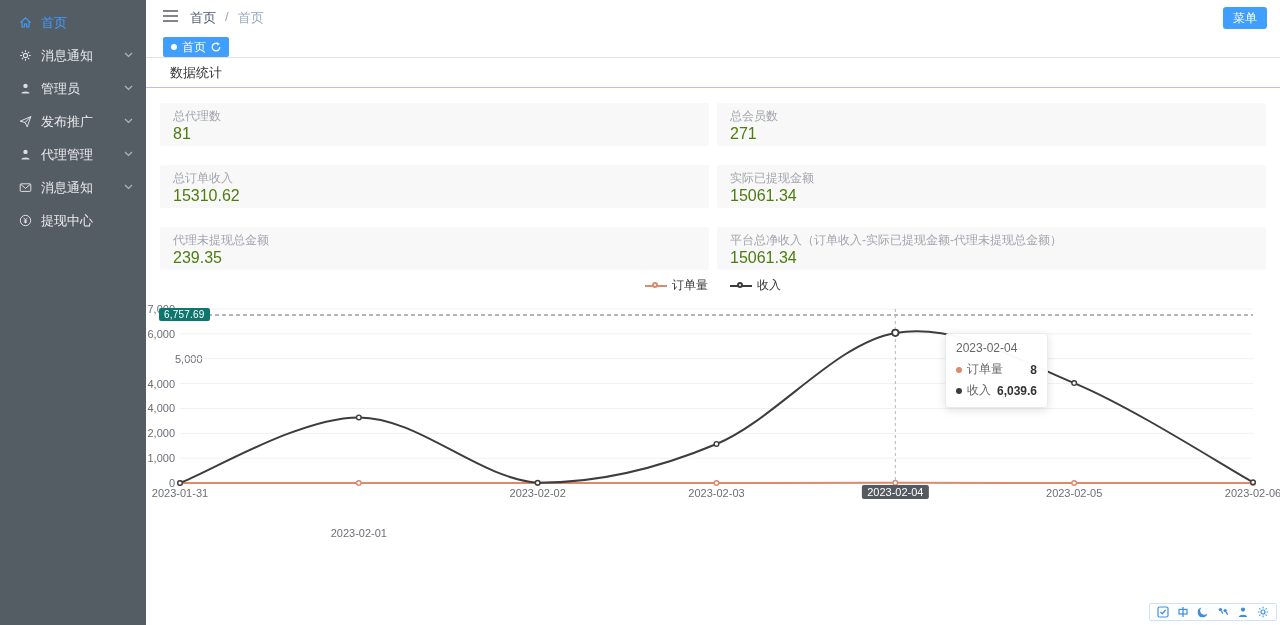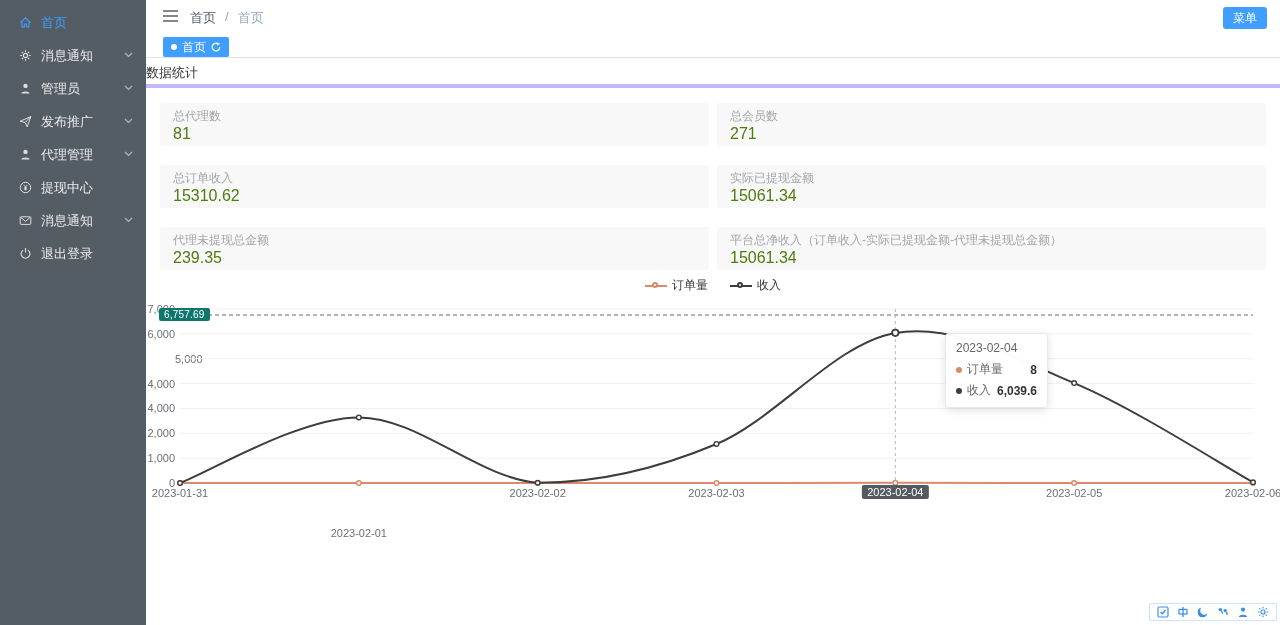--- a/index.html
+++ b/index.html
@@ -22,21 +22,21 @@
   .breadcrumb { position:absolute; left:44px; top:9px; font-size:13px; display:flex; gap:9px; }
   .crumb-1 { color:#515a6e; cursor:pointer; }
   .crumb-sep, .crumb-2 { color:#97a8be; }
   .menu-btn { position:absolute; right:13px; top:7px; height:22px; padding:0 10px; background:#409eff; color:#fff; font-size:12px; border:none; border-radius:3px; cursor:pointer; line-height:22px; }
 
   .tabbar { position:absolute; left:0; top:32px; right:0; height:26px; border-bottom:1px solid #e0e4ea; }
   .tab { position:absolute; left:17px; top:5px; height:20px; display:inline-flex; align-items:center; gap:5px; background:#409eff; color:#fff; font-size:12px; padding:0 8px; border-radius:2px; cursor:pointer; }
   .tab-dot { width:6px; height:6px; border-radius:50%; background:#fff; }
   .tab .refresh { width:10px; height:10px; color:#fff; }
 
-  .section-head { position:absolute; left:0; top:58px; right:0; height:30px; line-height:30px; padding-left:0; font-size:13px; color:#303133; border-bottom:4px solid #c4b5fd; }
+  .section-head { position:absolute; left:0; top:58px; right:0; height:30px; line-height:30px; padding-left:24px; font-size:13px; color:#303133; border-bottom:1px solid #c4b5fd; }
 
   .cards { position:absolute; left:14px; right:14px; top:103px; display:grid; grid-template-columns:1fr 1fr; grid-auto-rows:43px; gap:19px 8px; }
   .card { background:#f8f8f8; border-radius:2px; padding:6px 13px 0; }
   .card .lbl { font-size:12px; color:#a2a5ab; line-height:15px; }
   .card .val { font-size:16px; color:#4d7c0f; margin-top:1px; }
 
   
   .chart-area { position:absolute; left:0; top:270px; right:0; height:240px; }
   .legend { position:absolute; left:0; right:0; top:7px; display:flex; justify-content:center; gap:22px; }
   .legend-item { display:flex; align-items:center; gap:5px; font-size:12px; color:#333; cursor:pointer; }
@@ -130,48 +130,39 @@
       <span>代理管理</span>
       <span class="chev">
           <svg viewBox="0 0 9 6" width="9" height="6">
             <path d="M1 1 L4.5 4.5 L8 1" stroke="currentColor" fill="none" stroke-width="1.2"></path>
           </svg>
         </span>
     </div>
     <div class="side-item">
       <span class="ic">
         <svg viewBox="0 0 13 13" width="13" height="13">
+            <rect x="1.2" y="2.8" width="10.6" height="7.6" rx="1" stroke="currentColor" fill="none" stroke-width="1"></rect>
+            <path d="M1.8 3.4 L6.5 7.4 L11.2 3.4" stroke="currentColor" fill="none" stroke-width="1"></path>
+          </svg>
+      </span>
+      <span>消息通知</span>
+      <span class="chev">
+          <svg viewBox="0 0 9 6" width="9" height="6">
+            <path d="M1 1 L4.5 4.5 L8 1" stroke="currentColor" fill="none" stroke-width="1.2"></path>
+          </svg>
+        </span>
+    </div>
+    <div class="side-item">
+      <span class="ic">
+        <svg viewBox="0 0 13 13" width="13" height="13">
             <circle cx="6.5" cy="6.5" r="5.2" stroke="currentColor" fill="none" stroke-width="1"></circle>
             <path d="M4.7 3.8 L6.5 6.1 L8.3 3.8 M6.5 6.1 V9.4 M4.9 6.9 H8.1 M4.9 8.1 H8.1" stroke="currentColor" fill="none" stroke-width="0.9"></path>
           </svg>
       </span>
       <span>提现中心</span>
-    </div>
-    <div class="side-item">
-      <span class="ic">
-        <svg viewBox="0 0 13 13" width="13" height="13">
-            <rect x="1.2" y="2.8" width="10.6" height="7.6" rx="1" stroke="currentColor" fill="none" stroke-width="1"></rect>
-            <path d="M1.8 3.4 L6.5 7.4 L11.2 3.4" stroke="currentColor" fill="none" stroke-width="1"></path>
-          </svg>
-      </span>
-      <span>消息通知</span>
-      <span class="chev">
-          <svg viewBox="0 0 9 6" width="9" height="6">
-            <path d="M1 1 L4.5 4.5 L8 1" stroke="currentColor" fill="none" stroke-width="1.2"></path>
-          </svg>
-        </span>
-    </div>
-    <div class="side-item">
-      <span class="ic">
-        <svg viewBox="0 0 13 13" width="13" height="13">
-            <path d="M4.1 3.1 A4.4 4.4 0 1 0 8.9 3.1" stroke="currentColor" fill="none" stroke-width="1.1"></path>
-            <line x1="6.5" y1="1" x2="6.5" y2="5.4" stroke="currentColor" stroke-width="1.1"></line>
-          </svg>
-      </span>
-      <span>退出登录</span>
     </div>
   </nav>
 
   <div class="main">
 
     <div class="topbar">
       <span class="hamburger">
         <svg viewBox="0 0 15 12" width="15" height="12">
             <path d="M0 1h15 M0 6h15 M0 11h15" stroke="currentColor" stroke-width="1.6"></path>
           </svg>

